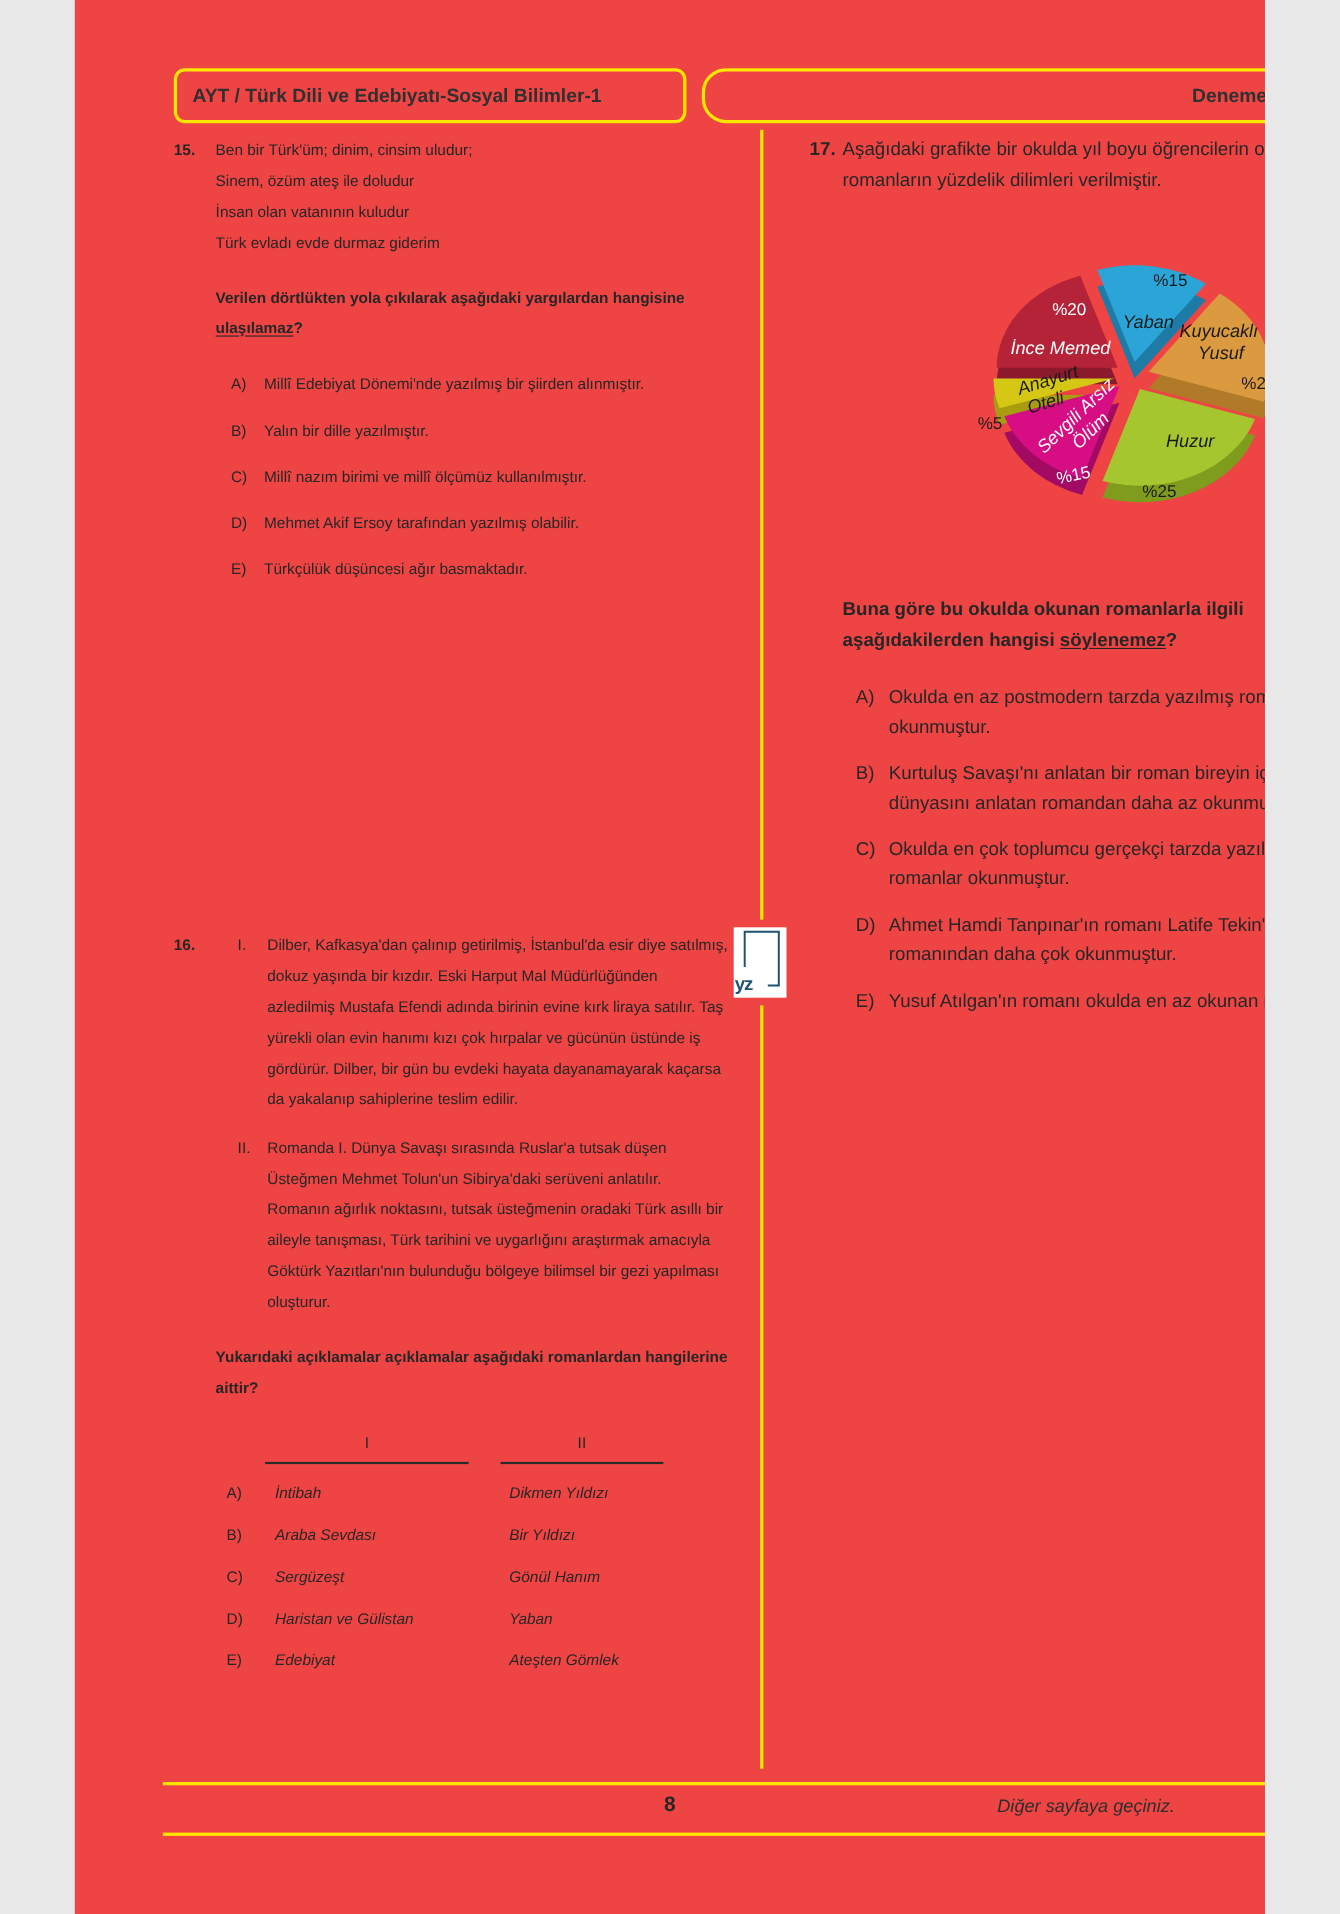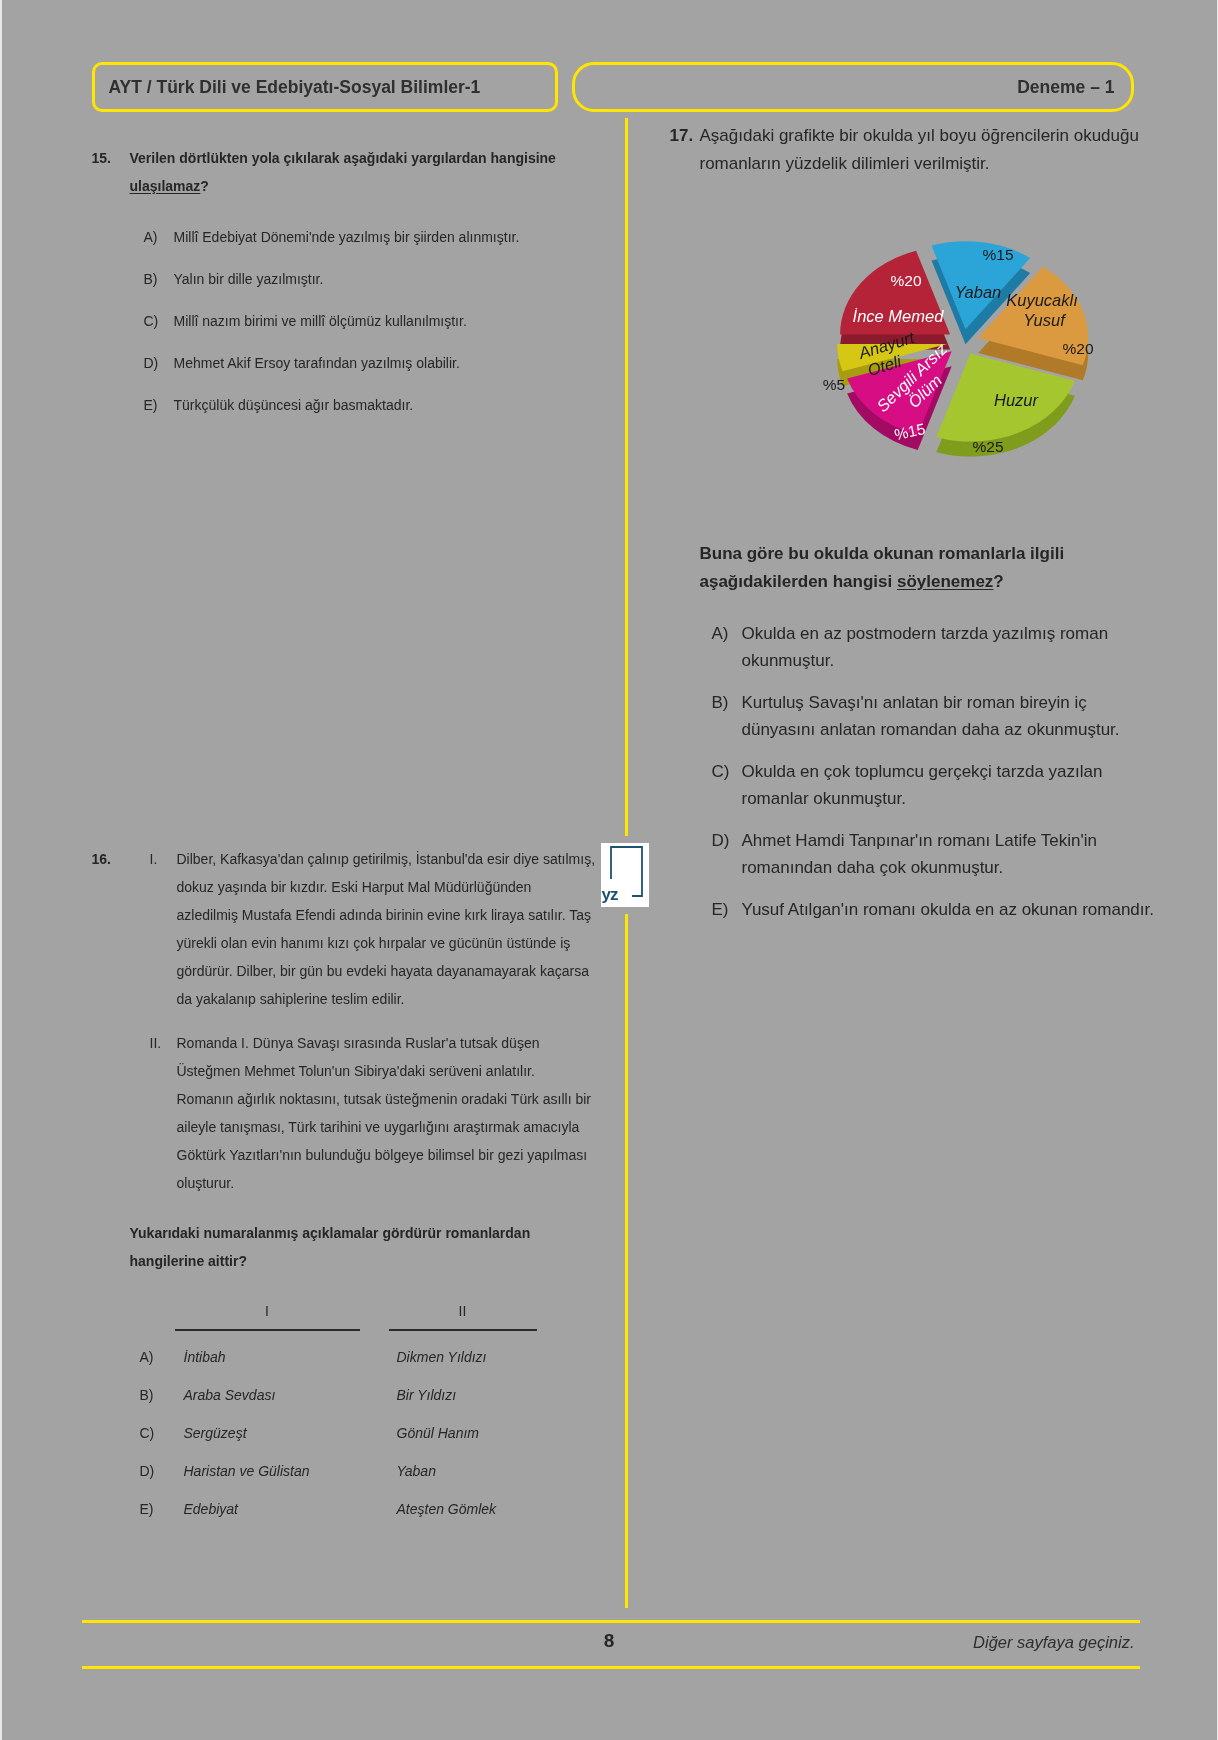--- a/index.html
+++ b/index.html
@@ -1,17 +1,17 @@
 <!DOCTYPE html>
 <html><head>
 <meta charset="utf-8">
 <style>
   html,body{margin:0;padding:0;background:#e8e8e8;}
   .page{
-    position:relative;width:1215px;height:1740px;background:#a3a3a3;
+    position:relative;width:1082px;height:1740px;background:#ef4444;
     font-family:"Liberation Sans", sans-serif;color:#262626;overflow:hidden;
     margin:0 auto;
   }
   
   .hdr-box{position:absolute;top:62px;height:50px;border:3px solid #FFE500;border-radius:10px;
     box-sizing:border-box;display:flex;align-items:center;font-weight:bold;font-size:17.5px;color:#303030;}
   .hdr-left{left:90px;width:466px;padding-left:14px;}
   .hdr-right{left:570px;width:562px;justify-content:flex-end;padding-right:16px;border-radius:22px;}
   
   .divider{position:absolute;left:623px;width:3px;background:#FFE500;}
@@ -72,20 +72,26 @@
     <span>Deneme – 1</span>
   </div>
 
   <div class="divider div-seg1"></div>
   <div class="divider div-seg2"></div>
 
   <div class="col-left">
 
     <div class="question">
       <span class="qnum">15.</span>
+      <div>
+        <div>Ben bir Türk'üm; dinim, cinsim uludur;</div>
+        <div>Sinem, özüm ateş ile doludur</div>
+        <div>İnsan olan vatanının kuludur</div>
+        <div>Türk evladı evde durmaz giderim</div>
+      </div>
       <div class="stem">
         <span>Verilen dörtlükten yola çıkılarak aşağıdaki yargılardan hangisine </span><span class="u">ulaşılamaz</span><span>?</span>
       </div>
       <div class="options">
         <div class="opt">
             <span class="opt-letter">A)</span>
             <span class="opt-text">Millî Edebiyat Dönemi'nde yazılmış bir şiirden alınmıştır.</span>
           </div>
         <div class="opt">
             <span class="opt-letter">B)</span>
@@ -111,21 +117,21 @@
       <div class="items">
         <div class="item">
           <span class="item-num">I.</span>
           <span class="item-text">Dilber, Kafkasya'dan çalınıp getirilmiş, İstanbul'da esir diye satılmış, dokuz yaşında bir kızdır. Eski Harput Mal Müdürlüğünden azledilmiş Mustafa Efendi adında birinin evine kırk liraya satılır. Taş yürekli olan evin hanımı kızı çok hırpalar ve gücünün üstünde iş gördürür. Dilber, bir gün bu evdeki hayata dayanamayarak kaçarsa da yakalanıp sahiplerine teslim edilir.</span>
         </div>
         <div class="item">
           <span class="item-num">II.</span>
           <span class="item-text">Romanda I. Dünya Savaşı sırasında Ruslar'a tutsak düşen Üsteğmen Mehmet Tolun'un Sibirya'daki serüveni anlatılır. Romanın ağırlık noktasını, tutsak üsteğmenin oradaki Türk asıllı bir aileyle tanışması, Türk tarihini ve uygarlığını araştırmak amacıyla Göktürk Yazıtları'nın bulunduğu bölgeye bilimsel bir gezi yapılması oluşturur.</span>
         </div>
       </div>
-      <div class="stem">Yukarıdaki numaralanmış açıklamalar gördürür romanlardan hangilerine aittir?</div>
+      <div class="stem">Yukarıdaki açıklamalar açıklamalar aşağıdaki romanlardan hangilerine aittir?</div>
       <div class="tbl">
         <div class="tbl-h1">I</div>
         <div class="tbl-h2">II</div>
         <div class="tbl-line1"></div>
         <div class="tbl-line2"></div>
         <div class="trow r0">
             <span class="t-letter">A)</span>
             <span class="t-first">İntibah</span>
             <span class="t-second">Dikmen Yıldızı</span>
           </div>

